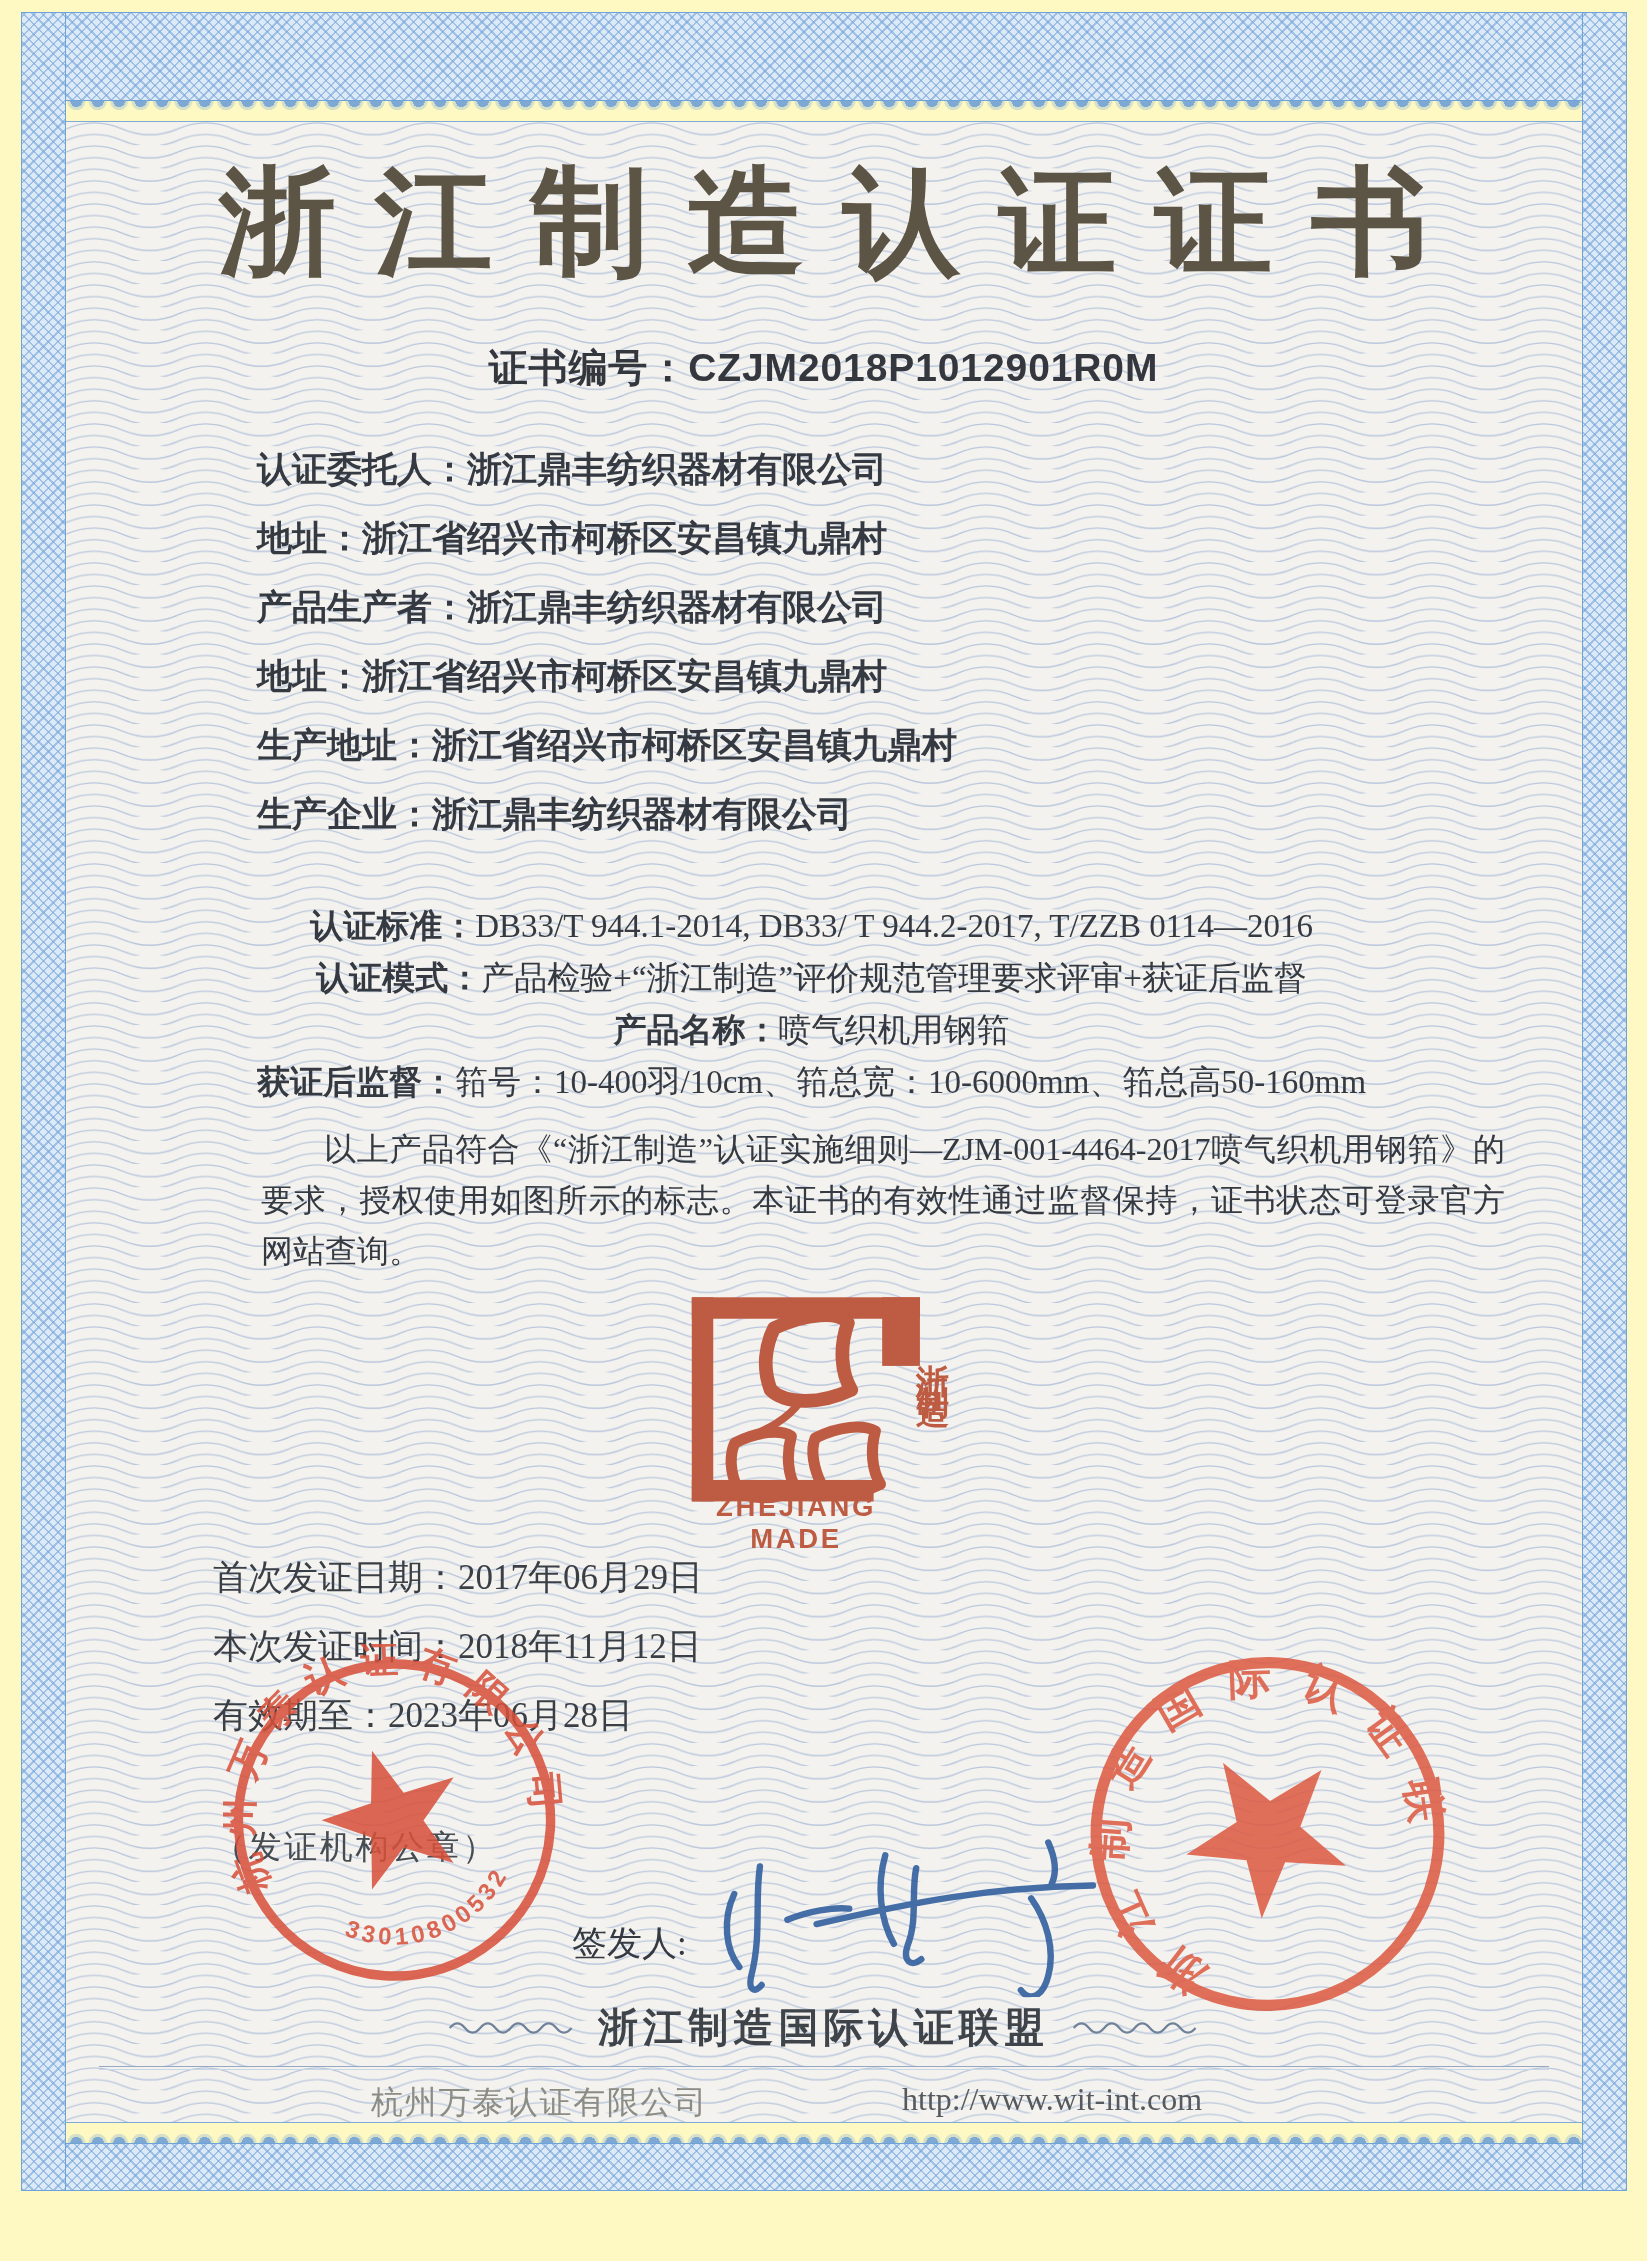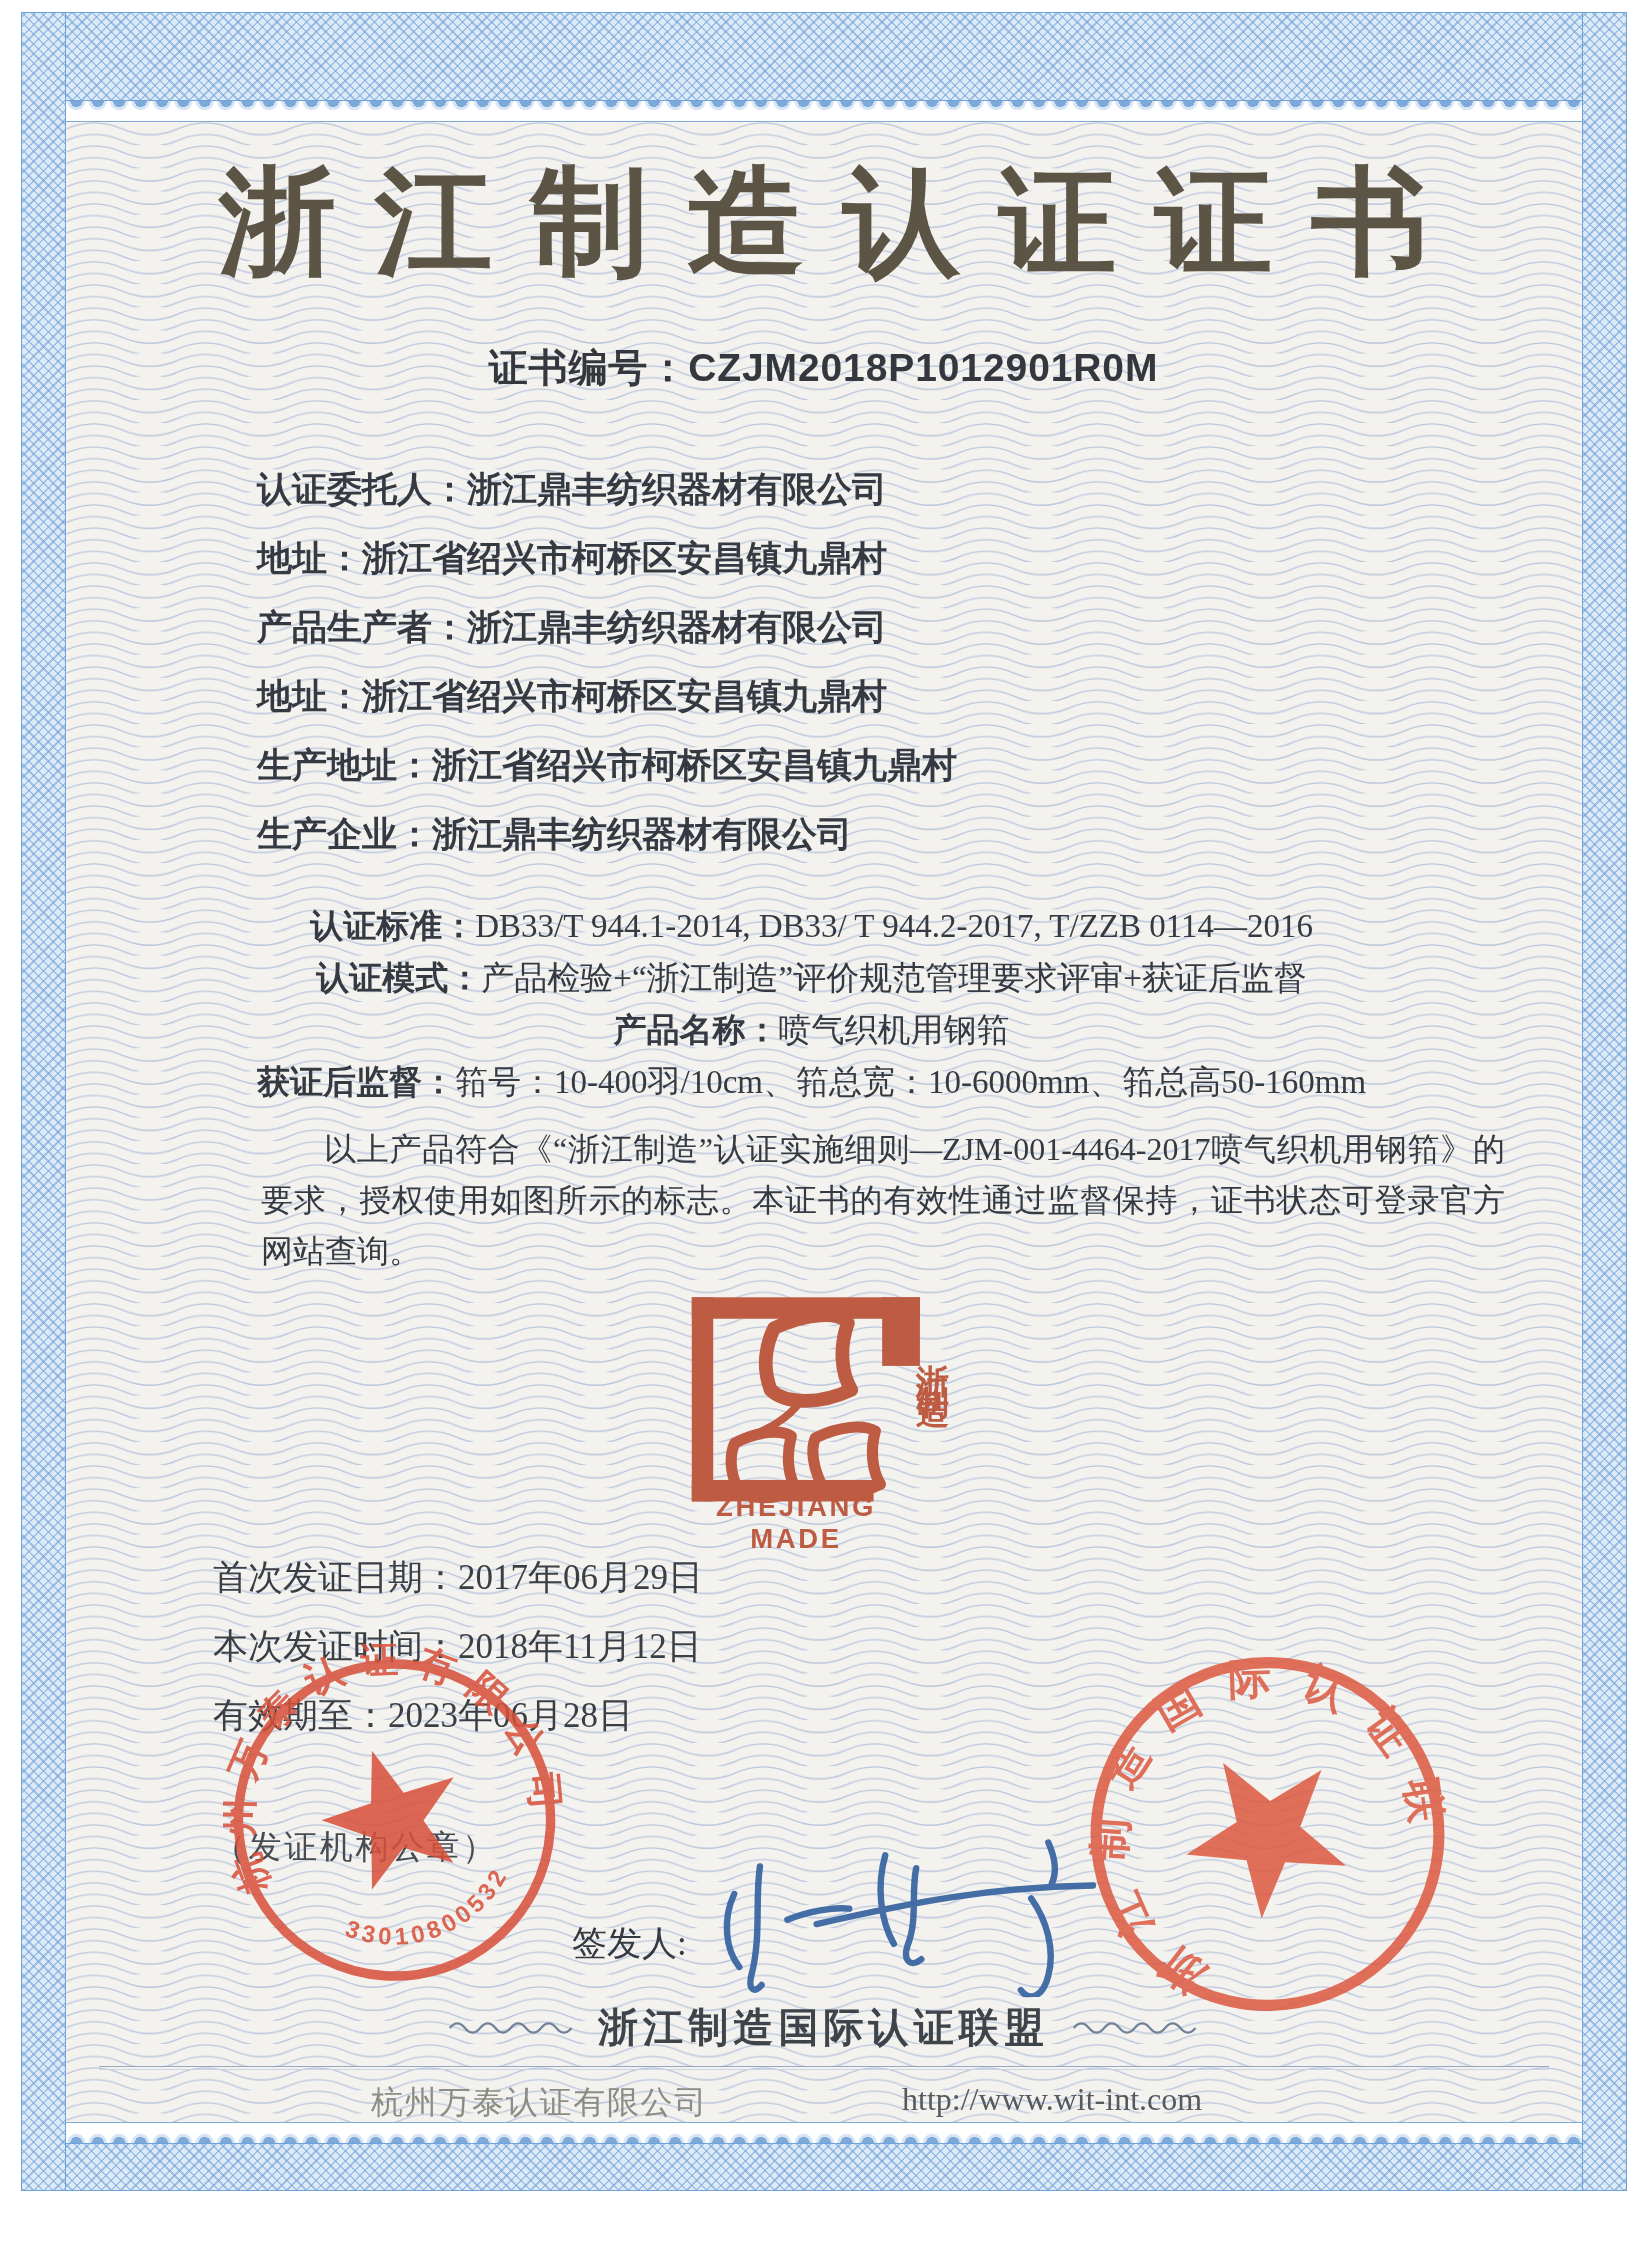--- a/index.html
+++ b/index.html
@@ -1,16 +1,16 @@
 <!DOCTYPE html>
 <html style="font-size:13.7px"><head>
 <meta charset="utf-8">
 <style>
   html,body{margin:0;padding:0;background:#e8e6e1;}
-  .page{position:relative;width:1647px;height:2261px;background:#ffffff;overflow:hidden;
+  .page{position:relative;width:1647px;height:2261px;background:#fef9c3;overflow:hidden;
         font-family:"Liberation Serif",serif;color:#353a42;}
 
   
   .band{position:absolute;
     background:
       repeating-linear-gradient(45deg, rgba(111,160,214,.55) 0 1.7px, transparent 1.7px 6.9px),
       repeating-linear-gradient(-45deg, rgba(111,160,214,.55) 0 1.7px, transparent 1.7px 6.9px),
       #dceaf8;
     border:1.7px solid #6fa3d8;box-sizing:border-box;}
   .band-top{left:21.4px;top:12px;width:1605px;height:89px;}
@@ -21,21 +21,21 @@
   .frill-top{top:101px;background-image:radial-gradient(circle at 10.3px 0px, rgba(111,160,214,.9) 0 6px, rgba(111,160,214,.28) 6px 8.6px, transparent 9.4px);}
   .frill-bottom{top:2122px;background-image:radial-gradient(circle at 10.3px 20.6px, rgba(111,160,214,.9) 0 6px, rgba(111,160,214,.28) 6px 8.6px, transparent 9.4px);}
 
   .wave-bg{position:absolute;left:66px;top:122px;outline:1.7px solid #7fabd9;}
 
   .title{position:absolute;left:0;top:144px;width:1647px;margin:0;text-align:center;
          font-size:117px;font-weight:bold;color:#5c5444;letter-spacing:39px;text-indent:39px;}
   .cert-no{position:absolute;left:0;top:341px;width:1647px;text-align:center;
            font-family:"Liberation Sans",sans-serif;font-size:39px;font-weight:bold;color:#34383e;letter-spacing:0.9px;}
 
-  .fields{position:absolute;left:257px;top:446px;margin-top:20px;}
+  .fields{position:absolute;left:257px;top:446px;}
   .frow{height:69px;font-size:35px;font-weight:bold;white-space:nowrap;}
   .specs{position:absolute;left:257px;top:904px;text-align:center;}
   .srow{height:52px;font-size:33px;white-space:nowrap;}
   .srow .flabel{font-weight:bold;}
 
   .statement{position:absolute;left:257px;top:1120px;width:1244px;margin:4px;
              font-size:32px;line-height:51px;text-align:justify;text-indent:63px;}
 
   .logo{position:absolute;left:671px;top:1275px;width:292px;height:283px;}
   .logo-side{position:absolute;right:8.6px;top:63px;writing-mode:vertical-rl;font-size:33px;font-weight:bold;

